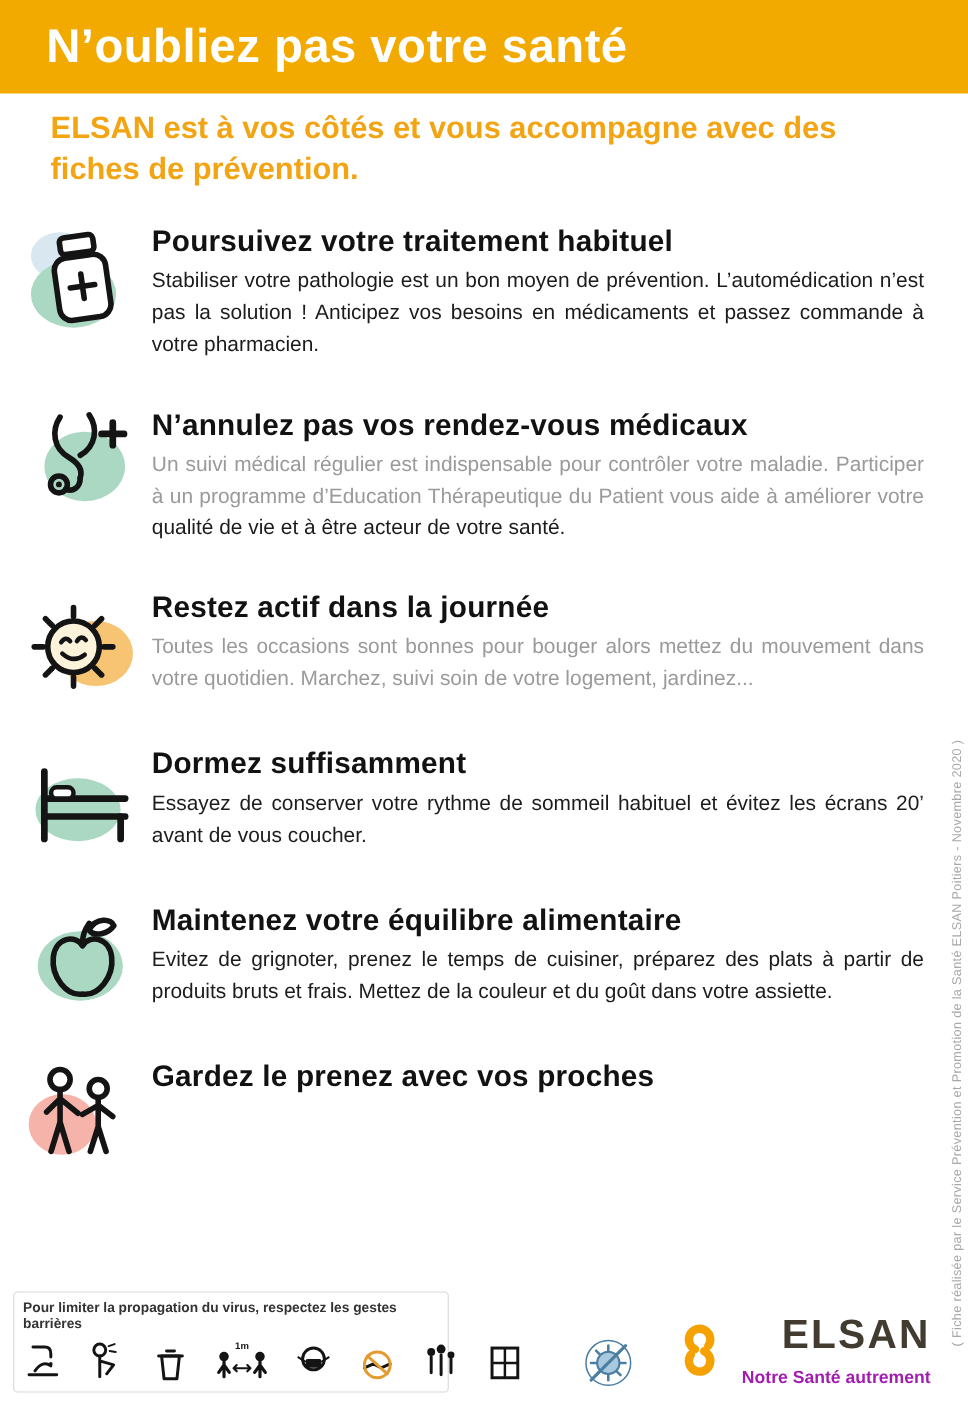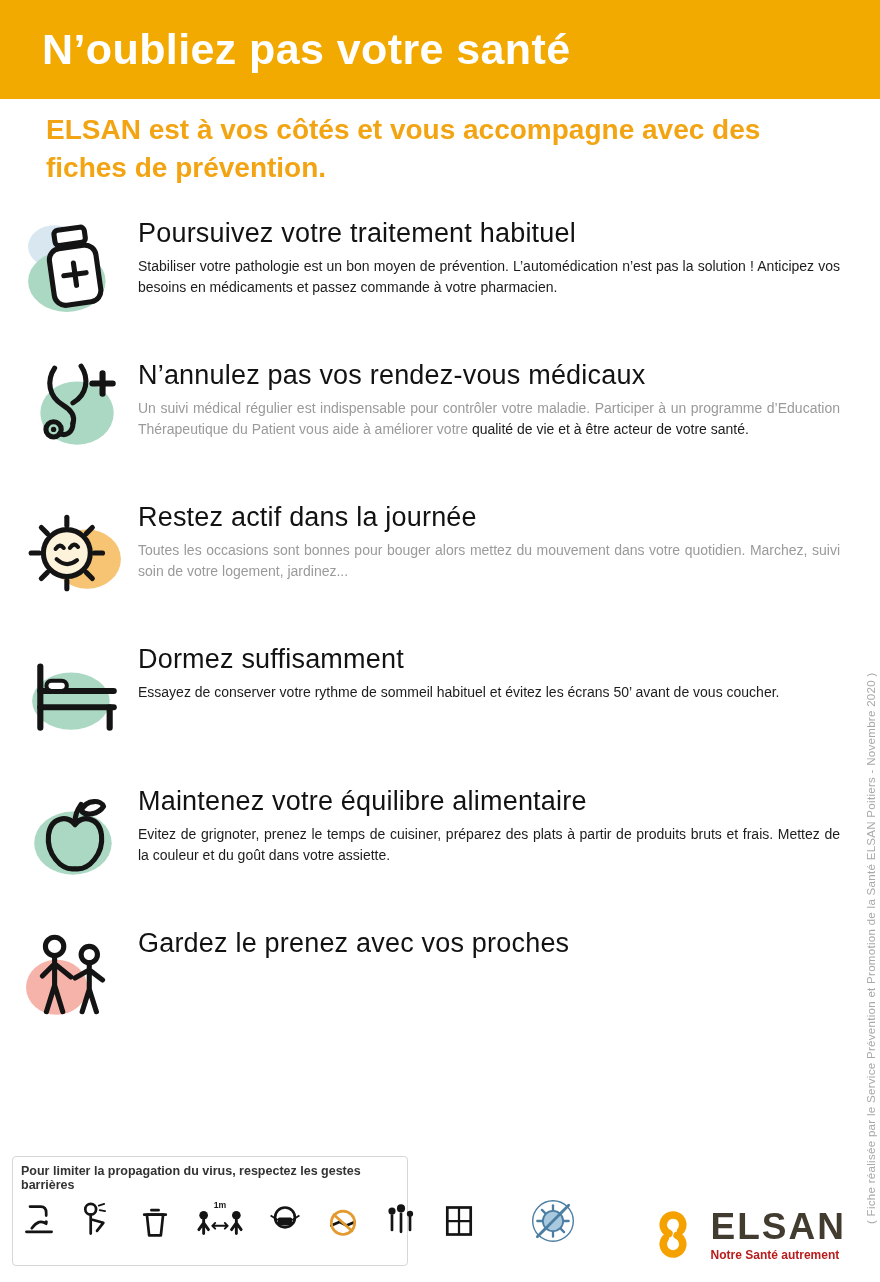--- a/index.html
+++ b/index.html
@@ -1,51 +1,51 @@
 <!DOCTYPE html>
 <html><head>
 <meta charset="utf-8">
 <style>
   * { margin:0; padding:0; box-sizing:border-box; }
   html,body { background:#ffffff; }
   body { font-family:"Liberation Sans","DejaVu Sans",sans-serif; color:#1c1c1c; }
   .page { position:relative; width:880px; height:1282px; background:#fff; overflow:hidden; margin:0 auto; }
 
-  .header { height:99px; background:#F2A900; display:flex; align-items:center; padding:0 42px; }
+  .header { height:85px; background:#F2A900; display:flex; align-items:center; padding:0 42px; }
   .header h1 { color:#ffffff; font-size:43px; font-weight:700; letter-spacing:0.4px; }
 
   .intro { margin:12px 70px 0 46px; color:#F2A413; font-size:28px; line-height:1.34; font-weight:600; }
 
   .sections { margin:30px 40px 0 12px; }
   .section { display:flex; margin-bottom:40px; }
   .icon-cell { flex:0 0 126px; display:flex; justify-content:center; align-items:flex-start; }
   .icon-cell svg { width:102px; height:102px; }
   .texts { flex:1; padding-top:2px; }
-  .sec-title { font-size:27px; font-weight:400; color:#121212; margin-bottom:7px; letter-spacing:0.2px; }
-  .sec-body { font-size:14px; line-height:1.52; text-align:justify; }
+  .sec-title { font-size:27px; font-weight:700; color:#121212; margin-bottom:7px; letter-spacing:0.2px; }
+  .sec-body { font-size:19px; line-height:1.52; text-align:justify; }
   .dark { color:#1c1c1c; }
   .gray { color:#9A9A9A; }
 
   .side-note { position:absolute; right:3px; top:712px; height:512px;
     writing-mode:vertical-rl; transform:rotate(180deg); white-space:nowrap;
     color:#A8A8A8; font-size:11.5px; letter-spacing:0.3px; }
 
   .barriers { position:absolute; left:12px; bottom:16px; width:396px;
-    border:1px solid #d7d7d7; border-radius:4px; padding:7px 8px 20px 8px; background:#fff; }
+    border:1px solid #d7d7d7; border-radius:4px; padding:7px 8px 2px 8px; background:#fff; }
   .barriers-caption { font-size:12.5px; font-weight:700; color:#333; margin-bottom:5px; }
   .barriers-row { display:flex; align-items:center; gap:22px; }
   .picto { width:36px; height:46px; flex:0 0 auto; }
   .picto.wide { width:50px; }
   .vline { width:1px; height:42px; background:#9a9a9a; margin:0 4px; }
   .picto.virus { width:48px; height:48px; }
 
   .logo { position:absolute; right:34px; bottom:20px; display:flex; align-items:center; gap:12px; }
   .logo-mark { width:52px; height:52px; }
   .logo-name { font-size:37px; font-weight:700; color:#423B30; letter-spacing:2px; line-height:1;text-align:right; }
-  .logo-tagline { font-size:12px; font-weight:600; color:#b91c1c; margin-top:3px; }
+  .logo-tagline { font-size:16px; font-weight:600; color:#a21caf; margin-top:13px; }
 </style>
 </head>
 <body>
 
 <div class="page">
 
   <div class="header">
     <h1>N’oubliez pas votre santé</h1>
   </div>
 
@@ -127,21 +127,21 @@
             <path d="M16,24 V84"></path>
               <path d="M16,48 H88"></path>
               <path d="M16,64 H88"></path>
               <path d="M84,64 V84"></path>
           </g>
           <rect x="22" y="38" width="20" height="10" rx="5" fill="#ffffff" stroke="#141414" stroke-width="4"></rect>
         </svg>
       </div>
       <div class="texts">
         <h2 class="sec-title">Dormez suffisamment</h2>
-        <p class="sec-body"><span class="dark">Essayez de conserver votre rythme de sommeil habituel et évitez les écrans 50’ avant de vous coucher.</span><span class="dark"></span></p>
+        <p class="sec-body"><span class="dark">Essayez de conserver votre rythme de sommeil habituel et évitez les écrans 20’ avant de vous coucher.</span><span class="dark"></span></p>
       </div>
     </div>
 
     <div class="section">
       <div class="icon-cell">
         <svg viewBox="0 0 100 100" aria-hidden="true">
           <ellipse cx="48" cy="58" rx="38" ry="31" fill="#ABD8C3"></ellipse>
           <g fill="none" stroke="#141414" stroke-width="5" stroke-linecap="round" stroke-linejoin="round">
             <path d="M50,40 C44,30 26,32 24,50 C22,68 36,85 50,83 C64,85 78,68 76,50 C74,32 56,30 50,40 Z"></path>
             <path d="M50,38 C50,30 52,26 56,20"></path>

